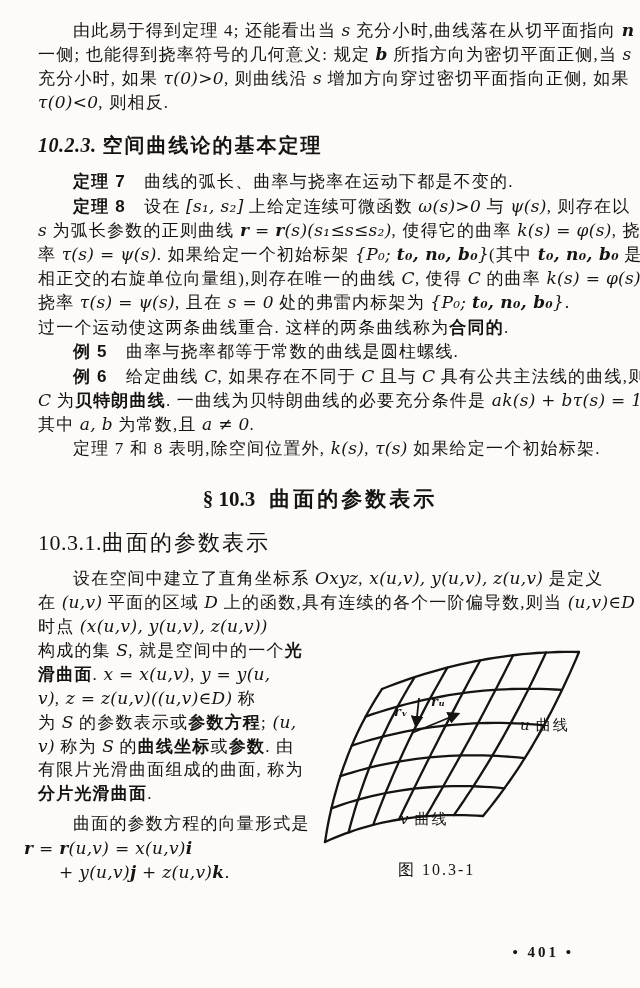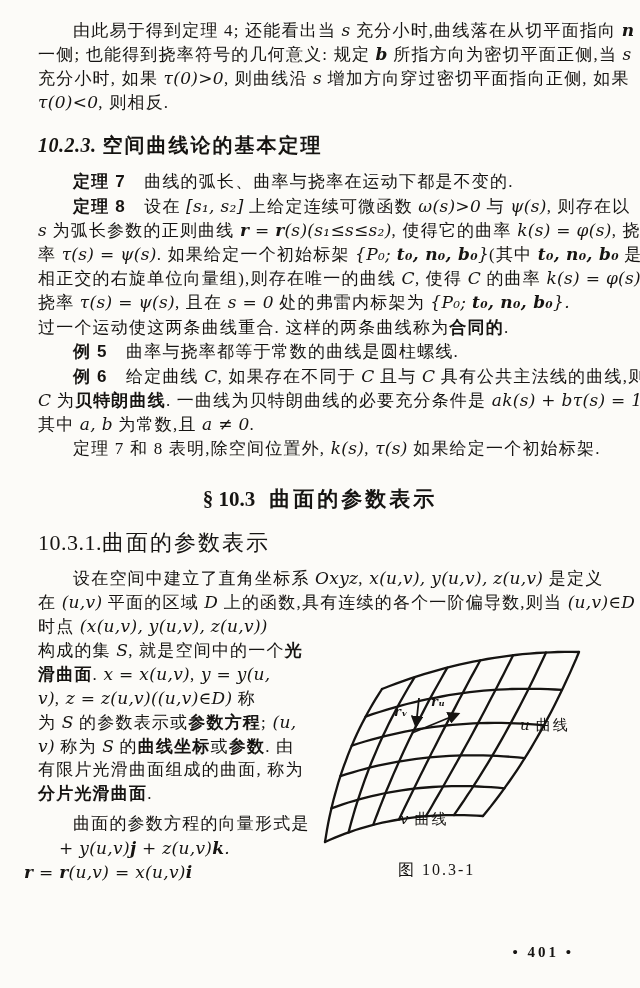--- a/index.html
+++ b/index.html
@@ -98,22 +98,22 @@
           <div class="tline"><span>构成的集 </span><span class="m">S</span><span>, 就是空间中的一个</span><span class="b">光</span></div>
           <div class="tline"><span class="b">滑曲面</span><span>. </span><span class="m">x = x(u,v)</span><span>, </span><span class="m">y = y(u,</span></div>
           <div class="tline"><span class="m">v)</span><span>, </span><span class="m">z = z(u,v)((u,v)∈D)</span><span> 称</span></div>
           <div class="tline"><span>为 </span><span class="m">S</span><span> 的参数表示或</span><span class="b">参数方程</span><span>; </span><span class="m">(u,</span></div>
           <div class="tline"><span class="m">v)</span><span> 称为 </span><span class="m">S</span><span> 的</span><span class="b">曲线坐标</span><span>或</span><span class="b">参数</span><span>. 由</span></div>
           <div class="tline"><span>有限片光滑曲面组成的曲面, 称为</span></div>
           <div class="tline"><span class="b">分片光滑曲面</span><span>.</span></div>
         </div>
       <div class="para lb">
           <div class="tline ind"><span>曲面的参数方程的向量形式是</span></div>
+          <div class="tline fm1"><span class="mb">r</span><span class="m"> = </span><span class="mb">r</span><span class="m">(u,v) = x(u,v)</span><span class="mb">i</span></div>
           <div class="tline fm2"><span class="m">+ y(u,v)</span><span class="mb">j</span><span class="m"> + z(u,v)</span><span class="mb">k</span><span class="m">.</span></div>
-          <div class="tline fm1"><span class="mb">r</span><span class="m"> = </span><span class="mb">r</span><span class="m">(u,v) = x(u,v)</span><span class="mb">i</span></div>
         </div>
     </div>
 
     <div class="figcol">
       <svg width="290" height="232" viewBox="0 0 290 232">
         <defs>
           <marker id="ah" viewBox="0 0 10 10" refX="8" refY="5" markerWidth="7" markerHeight="7" orient="auto-start-reverse">
             <path d="M0,0 L10,5 L0,10 z" fill="#161412"></path>
           </marker>
         </defs>

